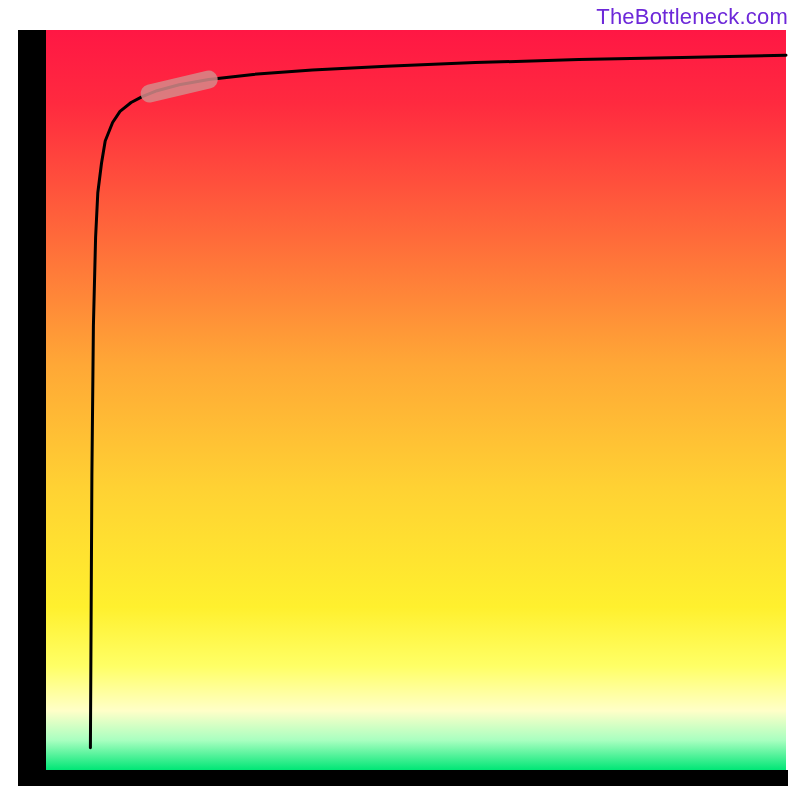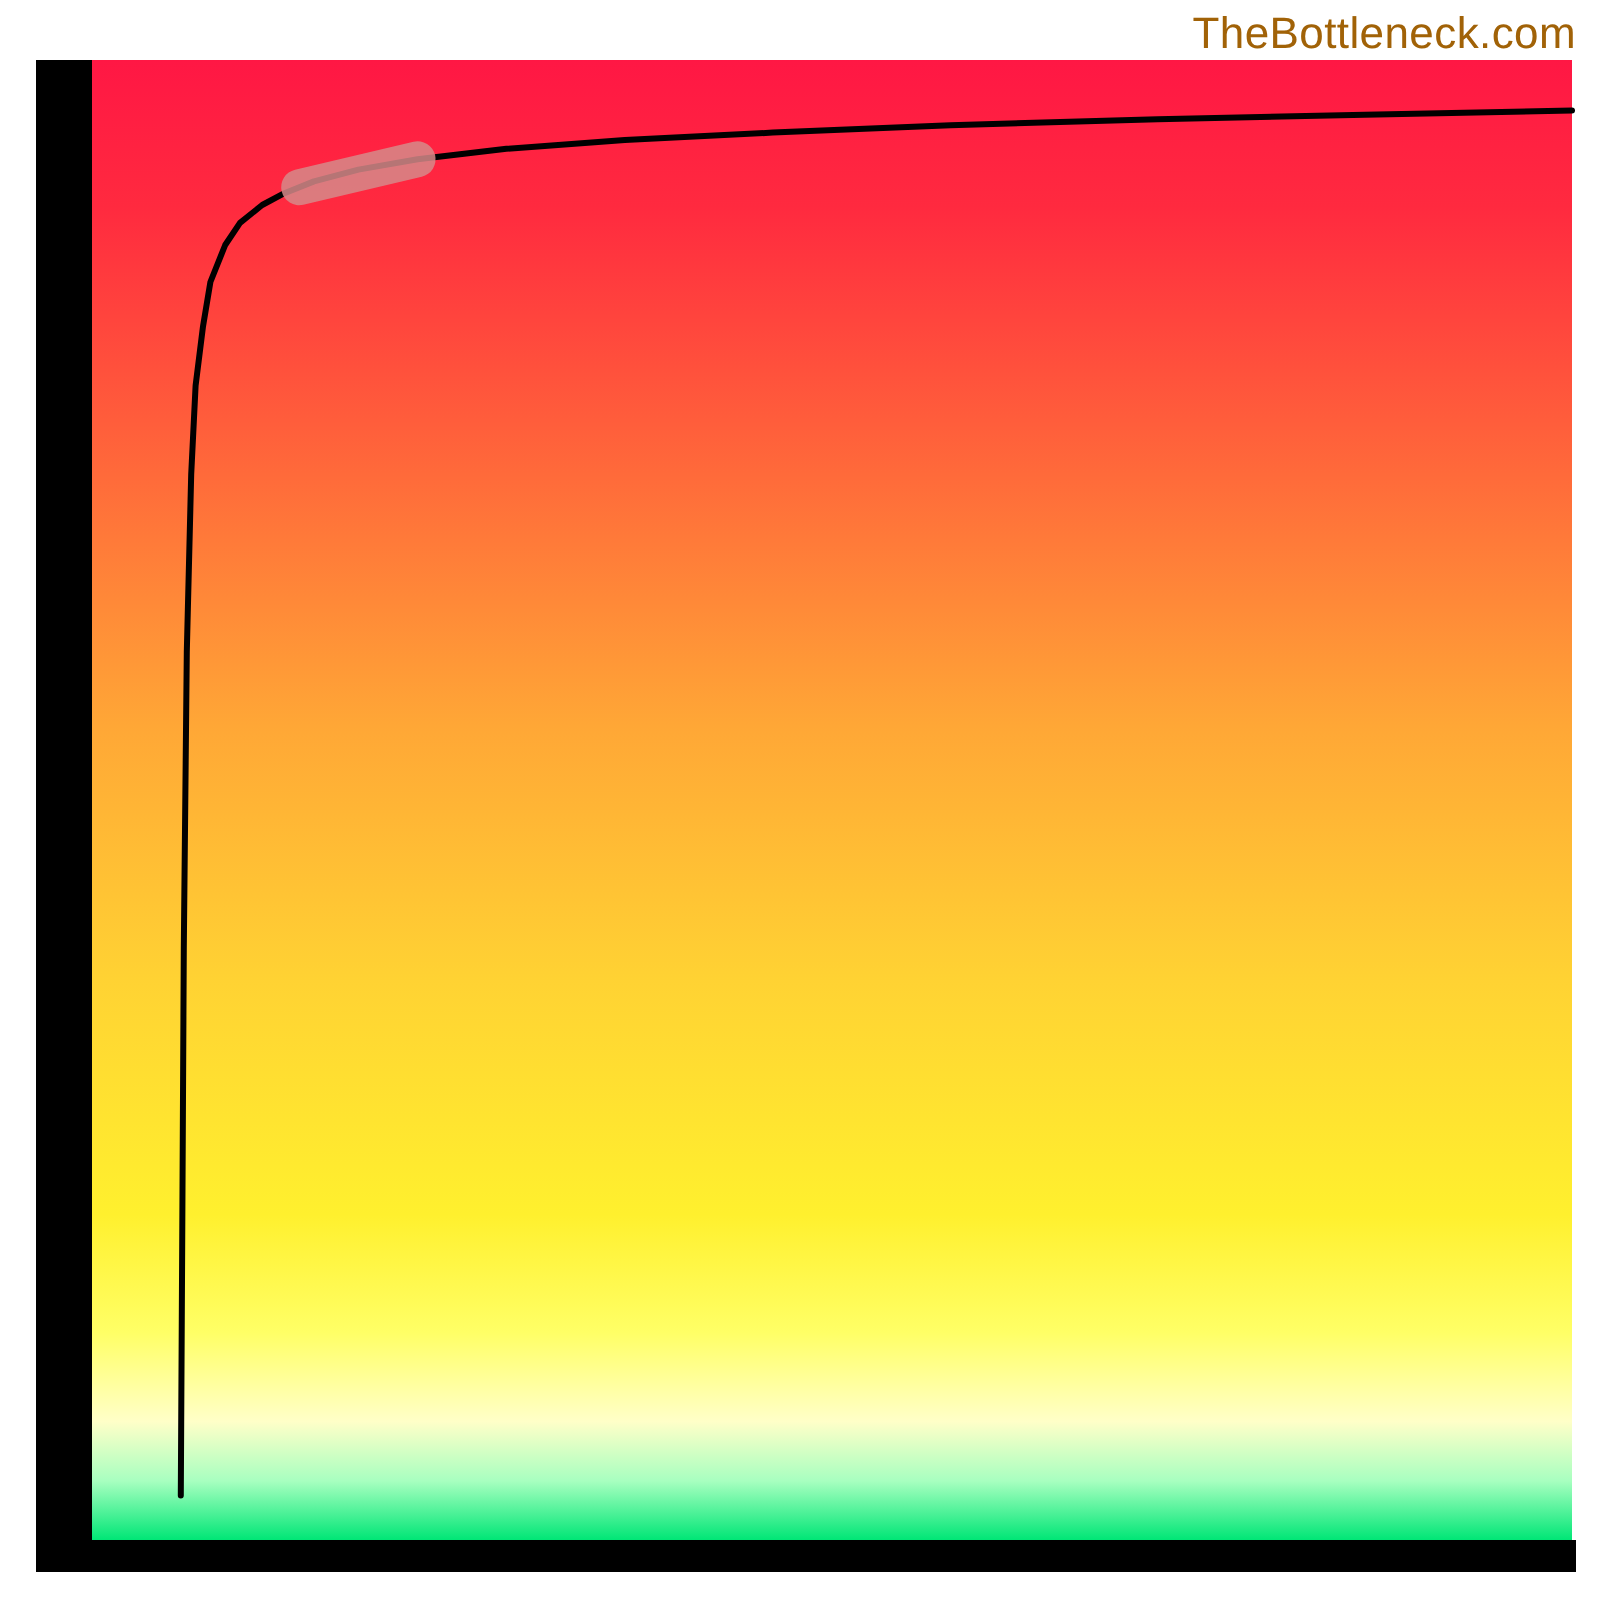--- a/index.html
+++ b/index.html
@@ -12,21 +12,21 @@
   }
   .chart-wrap {
     position: relative;
     width: 800px;
     height: 800px;
   }
   .watermark {
     position: absolute;
     top: 4px;
     right: 12px;
-    color: #a16207;
+    color: #6d28d9;
     font-size: 22px;
     font-weight: 400;
     letter-spacing: 0.2px;
     z-index: 10;
   }
   svg {
     display: block;
   }
 </style>
 </head>

